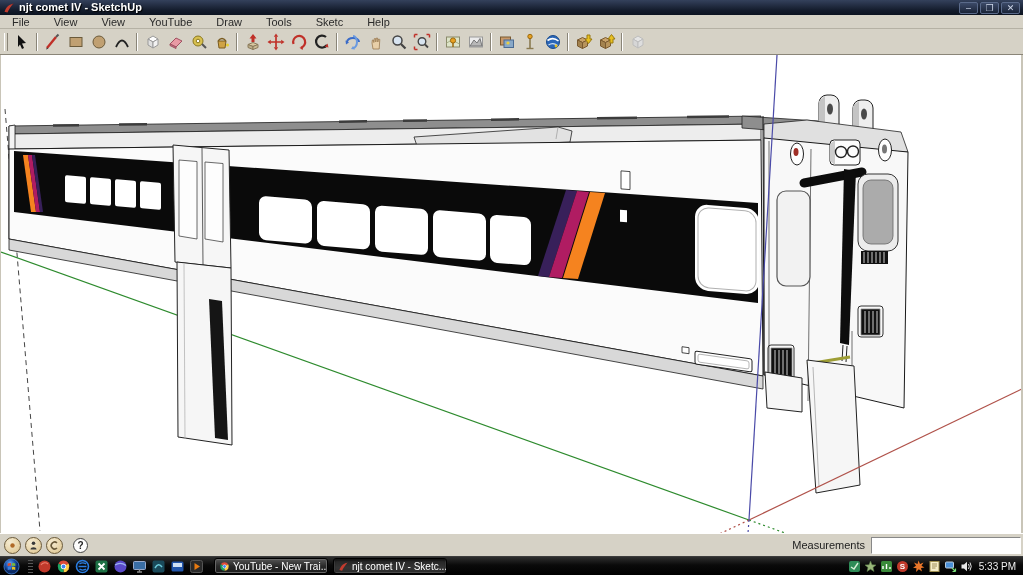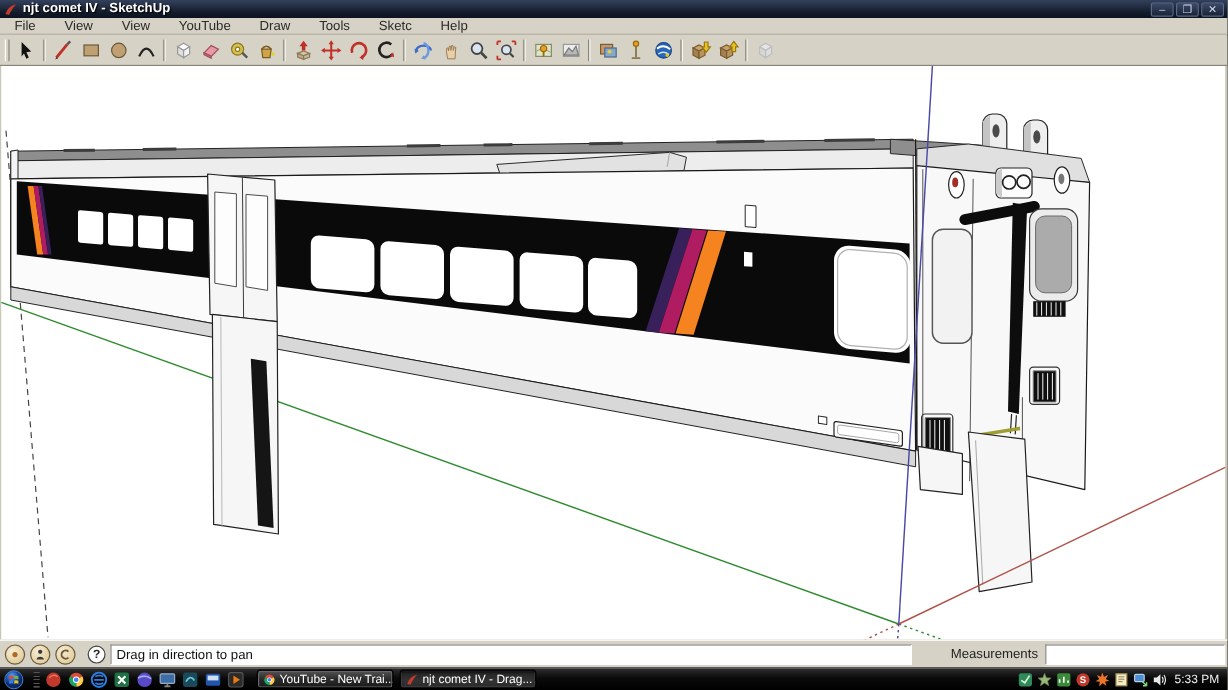--- a/index.html
+++ b/index.html
@@ -423,21 +423,20 @@
           <circle cx="5.5" cy="3.2" r="1.8" fill="#3a3a3a"></circle>
           <path d="M2.5,9.5 C2.5,6.5 8.5,6.5 8.5,9.5 Z" fill="#3a3a3a"></path>
         </svg>
       </span>
     <span class="scircle">
         <svg viewBox="0 0 11 11">
           <path d="M8,3 A3.4,3.4 0 1 0 8,8" fill="none" stroke="#6a5a3a" stroke-width="1.6"></path>
         </svg>
       </span>
     <span class="shelp">?</span>
-    <span class="shint">Drag in direction to pan</span>
     <span class="smeas">Measurements</span>
     <span class="smbox"></span>
   </div>
 
   <div class="taskbar">
     <svg class="orb" viewBox="0 0 18 18">
       <defs>
           <radialGradient id="orbg" cx="40%" cy="30%">
             <stop offset="0%" stop-color="#6aa8f0"></stop>
             <stop offset="60%" stop-color="#1d54b0"></stop>
@@ -518,21 +517,21 @@
             <path d="M9,9 L9,16 A7,7 0 0 1 2.9,5.5 Z" fill="#1da462"></path>
             <circle cx="9" cy="9" r="3.2" fill="#fff"></circle>
             <circle cx="9" cy="9" r="2.3" fill="#4285f4"></circle>
           </svg>
         <span>YouTube - New Trai...</span>
       </div>
       <div class="taskbtn active">
         <svg viewBox="0 0 16 16">
             <path d="M2,13 C5,5 9,3.5 14,2 C10,6.5 8,9.5 6,14 Z" fill="#c23b2e"></path>
           </svg>
-        <span>njt comet IV - Drag...</span>
+        <span>njt comet IV - Sketc...</span>
       </div>
     </div>
     <div class="tray">
       <span class="trayicon">
           <svg viewBox="0 0 13 13">
             <rect x="1" y="1" width="11" height="11" rx="2" fill="#2e8b57"></rect>
             <path d="M3,7 L6,9 L10,3" stroke="#d8f0d8" fill="none" stroke-width="1.4"></path>
           </svg>
         </span>
       <span class="trayicon">

